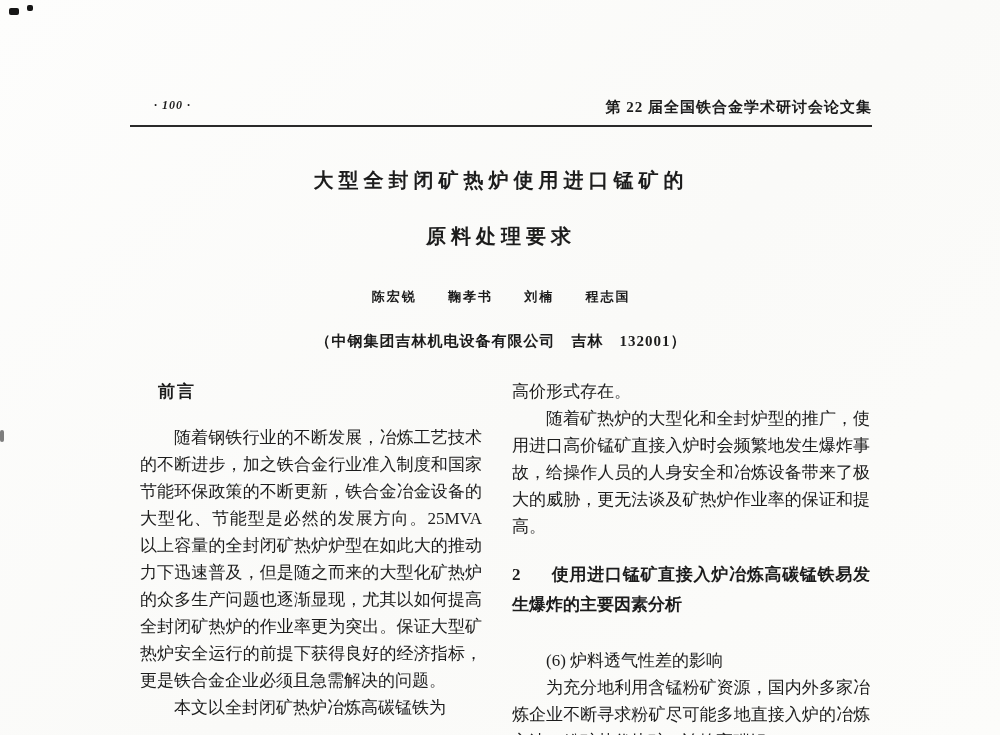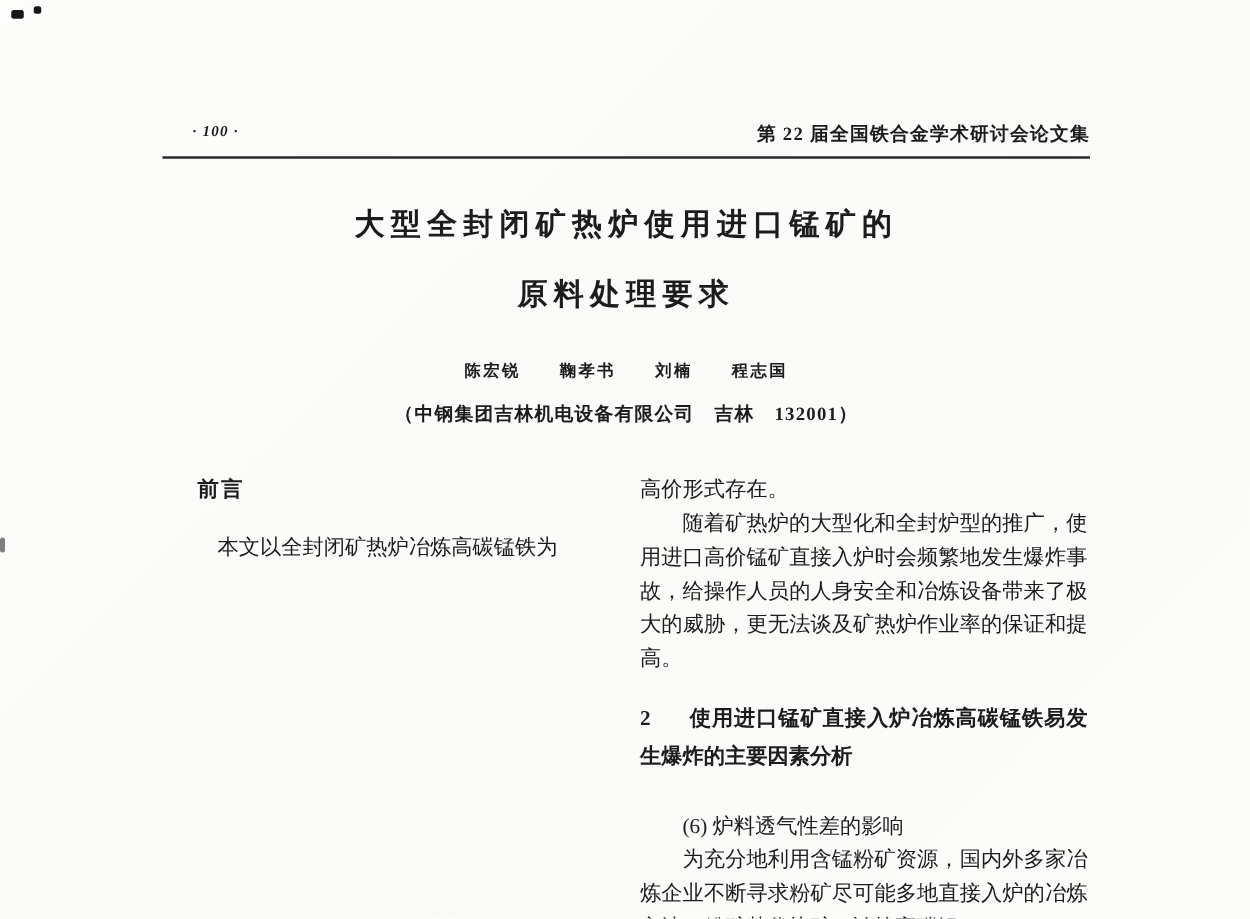--- a/index.html
+++ b/index.html
@@ -51,21 +51,21 @@
   }
 
   
   .article-title {
     position: absolute;
     left: 130px;
     width: 742px;
     top: 152px;
     text-align: center;
     font-weight: bold;
-    font-size: 24px;
+    font-size: 20px;
     line-height: 56px;
     letter-spacing: 5px;
   }
 
   
   .authors {
     position: absolute;
     left: 130px;
     width: 742px;
     top: 288px;
@@ -74,21 +74,21 @@
     font-weight: bold;
     letter-spacing: 2px;
   }
   .authors span { margin: 0 13px; }
 
   
   .affiliation {
     position: absolute;
     left: 130px;
     width: 742px;
-    top: 322px;
+    top: 332px;
     text-align: center;
     font-size: 15px;
     font-weight: bold;
     letter-spacing: 1px;
   }
 
   
   .col {
     position: absolute;
     top: 378px;
@@ -146,20 +146,21 @@
     <span>陈宏锐</span>
     <span>鞠孝书</span>
     <span>刘楠</span>
     <span>程志国</span>
   </div>
 
   <div class="affiliation">（中钢集团吉林机电设备有限公司　吉林　132001）</div>
 
   <div class="col col-left">
     <div class="intro-heading">前言</div>
+    <p>随着钢铁行业的不断发展，冶炼工艺技术的不断进步，加之铁合金行业准入制度和国家节能环保政策的不断更新，铁合金冶金设备的大型化、节能型是必然的发展方向。25MVA 以上容量的全封闭矿热炉炉型在如此大的推动力下迅速普及，但是随之而来的大型化矿热炉的众多生产问题也逐渐显现，尤其以如何提高全封闭矿热炉的作业率更为突出。保证大型矿热炉安全运行的前提下获得良好的经济指标，更是铁合金企业必须且急需解决的问题。</p>
     <p>本文以全封闭矿热炉冶炼高碳锰铁为</p>
   </div>
 
   <div class="col col-right">
     <p class="no-indent">高价形式存在。</p>
     <p>随着矿热炉的大型化和全封炉型的推广，使用进口高价锰矿直接入炉时会频繁地发生爆炸事故，给操作人员的人身安全和冶炼设备带来了极大的威胁，更无法谈及矿热炉作业率的保证和提高。</p>
     <div class="section-heading">
       <span>2</span><span class="sec-gap"></span><span>使用进口锰矿直接入炉冶炼高碳锰铁易发生爆炸的主要因素分析</span>
     </div>
     <div class="sub-item">(6) 炉料透气性差的影响</div>

